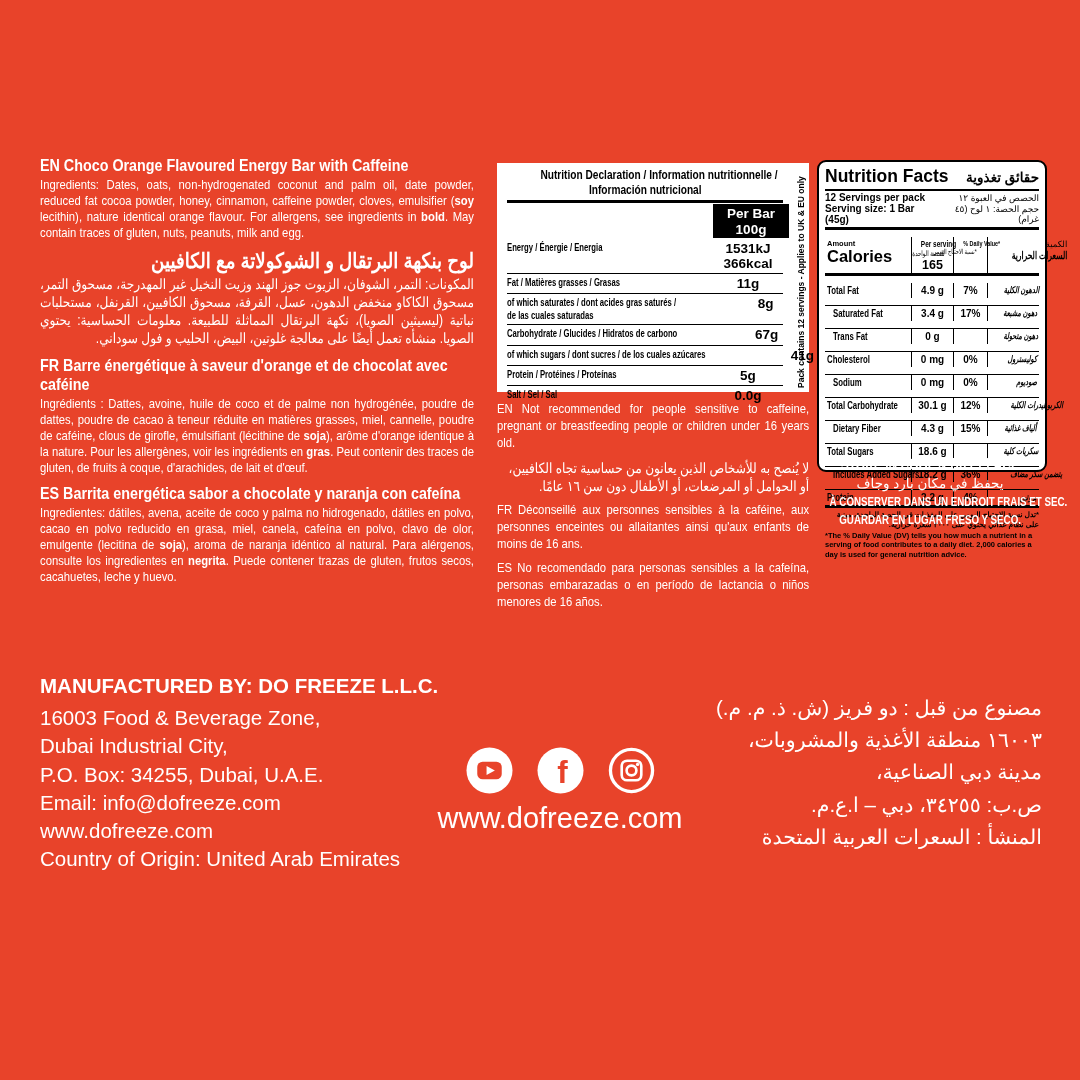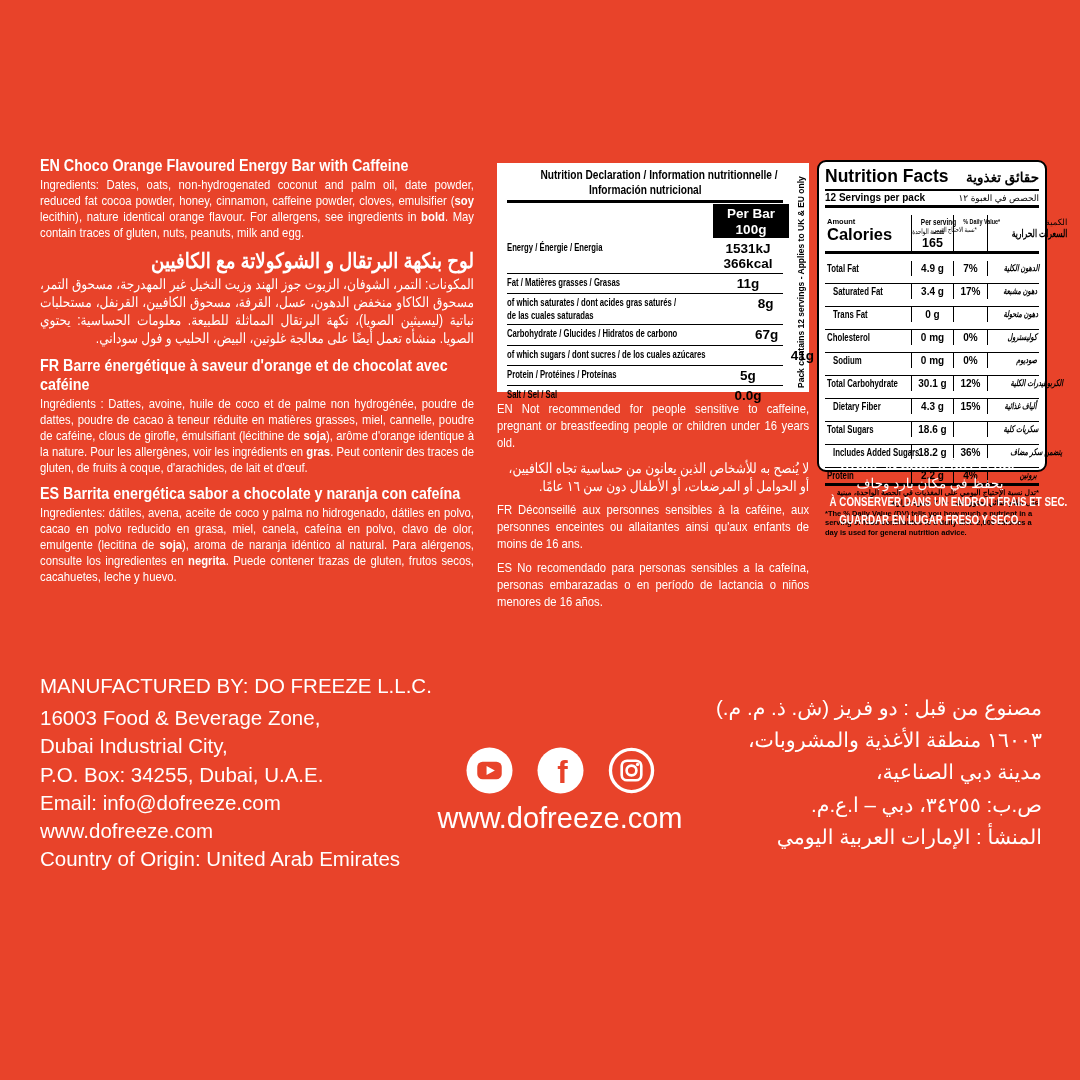--- a/index.html
+++ b/index.html
@@ -81,21 +81,21 @@
 
   
   .store-block{position:absolute;left:790px;top:456px;width:280px;text-align:center;color:var(--light);}
   .scond{display:inline-block;white-space:nowrap;transform:scaleX(0.75);transform-origin:50% 50%;}
   .store-l1{font-size:16px;font-weight:bold;}
   .store-l2{font-size:13.5px;direction:rtl;margin:1px 0;}
   .store-l3,.store-l4{font-size:13px;font-weight:bold;margin-top:3px;}
 
   
   .mfr{position:absolute;left:40px;top:674px;width:440px;color:var(--light);}
-  .mfr-title{font-size:20.5px;font-weight:normal;margin:0 0 6px;}
+  .mfr-title{font-size:20.5px;font-weight:bold;margin:0 0 6px;}
   .mfr-line{font-size:20.5px;line-height:1.38;}
   .social{position:absolute;left:420px;top:747px;width:280px;text-align:center;color:var(--light);}
   .icons{display:flex;justify-content:center;gap:24px;align-items:center;}
   .icons svg{display:block;}
   .site{font-size:29px;margin-top:8px;}
   .mfr-ar{position:absolute;right:38px;top:692px;width:400px;direction:rtl;text-align:right;
     color:var(--light);font-size:20.5px;line-height:1.57;}
 </style>
 </head>
 <body>
@@ -196,20 +196,24 @@
 
   <section class="nf-panel">
     <div class="nf-head">
       <span class="nf-title-en">Nutrition Facts</span>
       <span class="nf-title-ar" dir="rtl">حقائق تغذوية</span>
     </div>
     <div class="nf-serv">
       <div class="nf-serv-row">
         <span class="nf-serv-en">12 Servings per pack</span>
         <span class="nf-serv-ar">الحصص في العبوة ١٢</span>
+      </div>
+      <div class="nf-serv-row">
+        <span class="nf-serv-en">Serving size: 1 Bar (45g)</span>
+        <span class="nf-serv-ar">حجم الحصة: ١ لوح (٤٥ غرام)</span>
       </div>
     </div>
     <div class="nf-grid nf-calhead">
       <div class="nf-cell">
         <div class="nf-amount-lbl">Amount</div>
         <div class="nf-cal-lbl">Calories</div>
       </div>
       <div class="nf-cell vline">
         <div class="nf-per-en"><span class="scaled-c">Per serving</span></div>
         <div class="nf-per-ar"><span class="scaled-c">للحصة الواحدة</span></div>
@@ -334,16 +338,16 @@
       </span>
     </div>
     <div class="site">www.dofreeze.com</div>
   </section>
 
   <section class="mfr-ar" dir="rtl">
     <div>مصنوع من قبل : دو فريز (ش. ذ. م. م.)</div>
     <div>١٦٠٠٣ منطقة الأغذية والمشروبات،</div>
     <div>مدينة دبي الصناعية،</div>
     <div>ص.ب: ٣٤٢٥٥، دبي – ا.ع.م.</div>
-    <div>المنشأ : الإمارات العربية اليومي</div>
+    <div>المنشأ : السعرات العربية المتحدة</div>
   </section>
 
 </div>
 
 </body></html>

